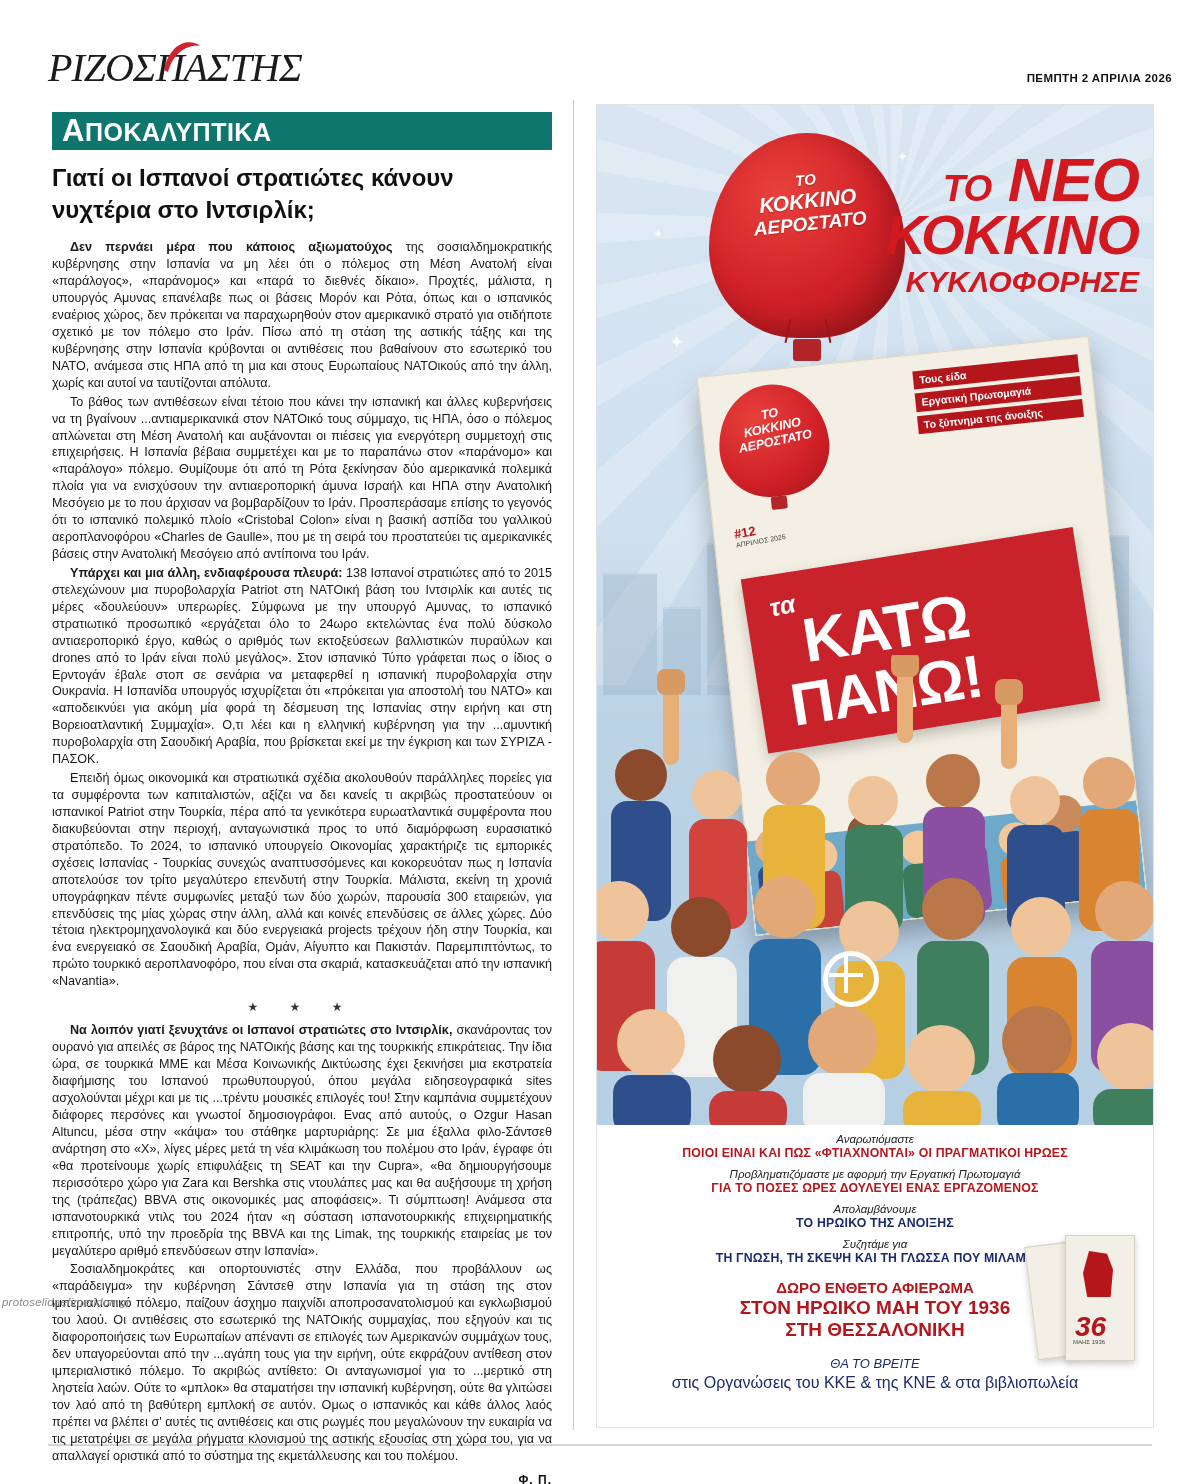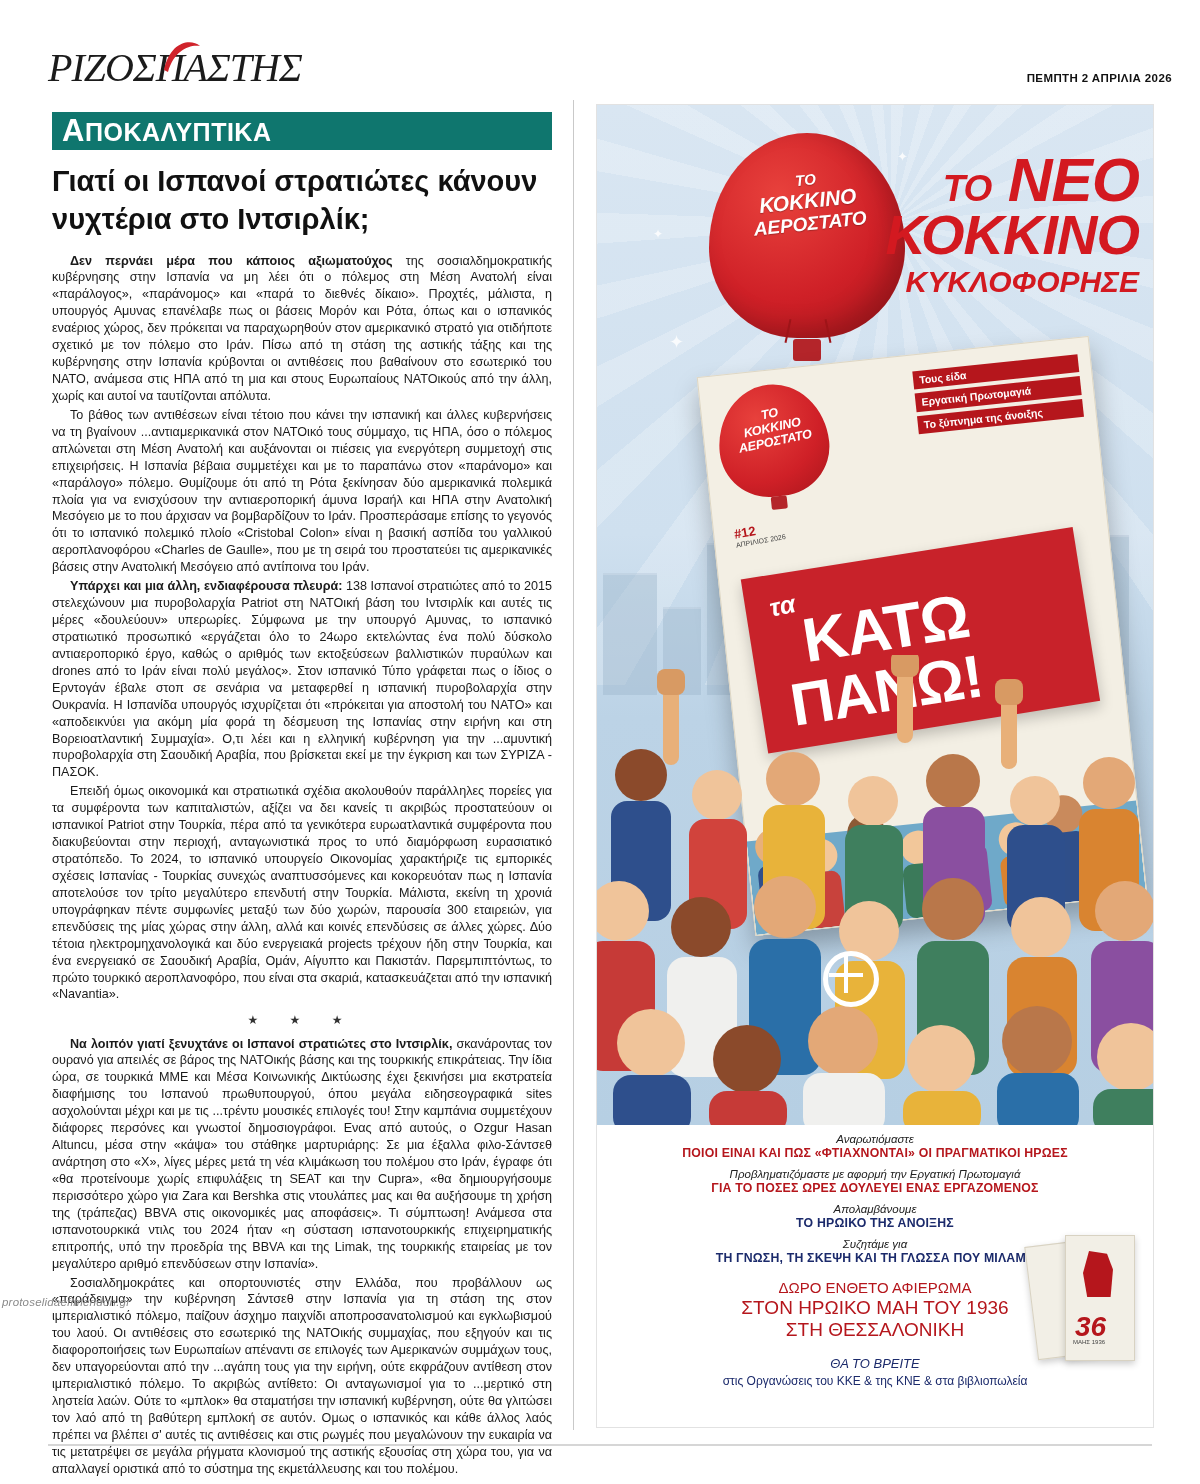--- a/index.html
+++ b/index.html
@@ -89,21 +89,21 @@
     height: 38px;
     line-height: 38px;
     padding: 0 10px;
     font-weight: bold;
     font-size: 25px;
     letter-spacing: 0.5px;
     margin-bottom: 12px;
   }
   .kicker .cap { font-size: 31px; }
   .headline {
-    font-size: 29px;
+    font-size: 24px;
     font-weight: bold;
     line-height: 1.32;
     color: #111;
     margin: 6px 0 14px 0;
   }
   .body-text {
     font-size: 12.6px;
     line-height: 1.345;
     text-align: justify;
     color: #1a1a1a;
@@ -371,33 +371,33 @@
     font-size: 12.3px;
     font-weight: bold;
     color: #b5161c;
     letter-spacing: .2px;
     margin-top: 1px;
   }
   .ad-bottom .a.dark { color: #1b2a6b; }
   .gift {
     margin-top: 14px;
     color: #b5161c;
-    font-weight: normal;
+    font-weight: bold;
     font-size: 19px;
     line-height: 1.18;
   }
   .gift .small { font-size: 15px; }
   .find {
     margin-top: 14px;
     font-size: 13px;
     color: #1b2a6b;
     font-style: italic;
   }
   .find .where {
-    font-size: 12px;
+    font-size: 16px;
     font-style: normal;
     color: #1b2a6b;
     margin-top: 3px;
   }
   .insert-thumb {
     position: absolute;
     right: 18px; bottom: 76px;
     width: 104px; height: 116px;
   }
   .insert-thumb .sheet {

